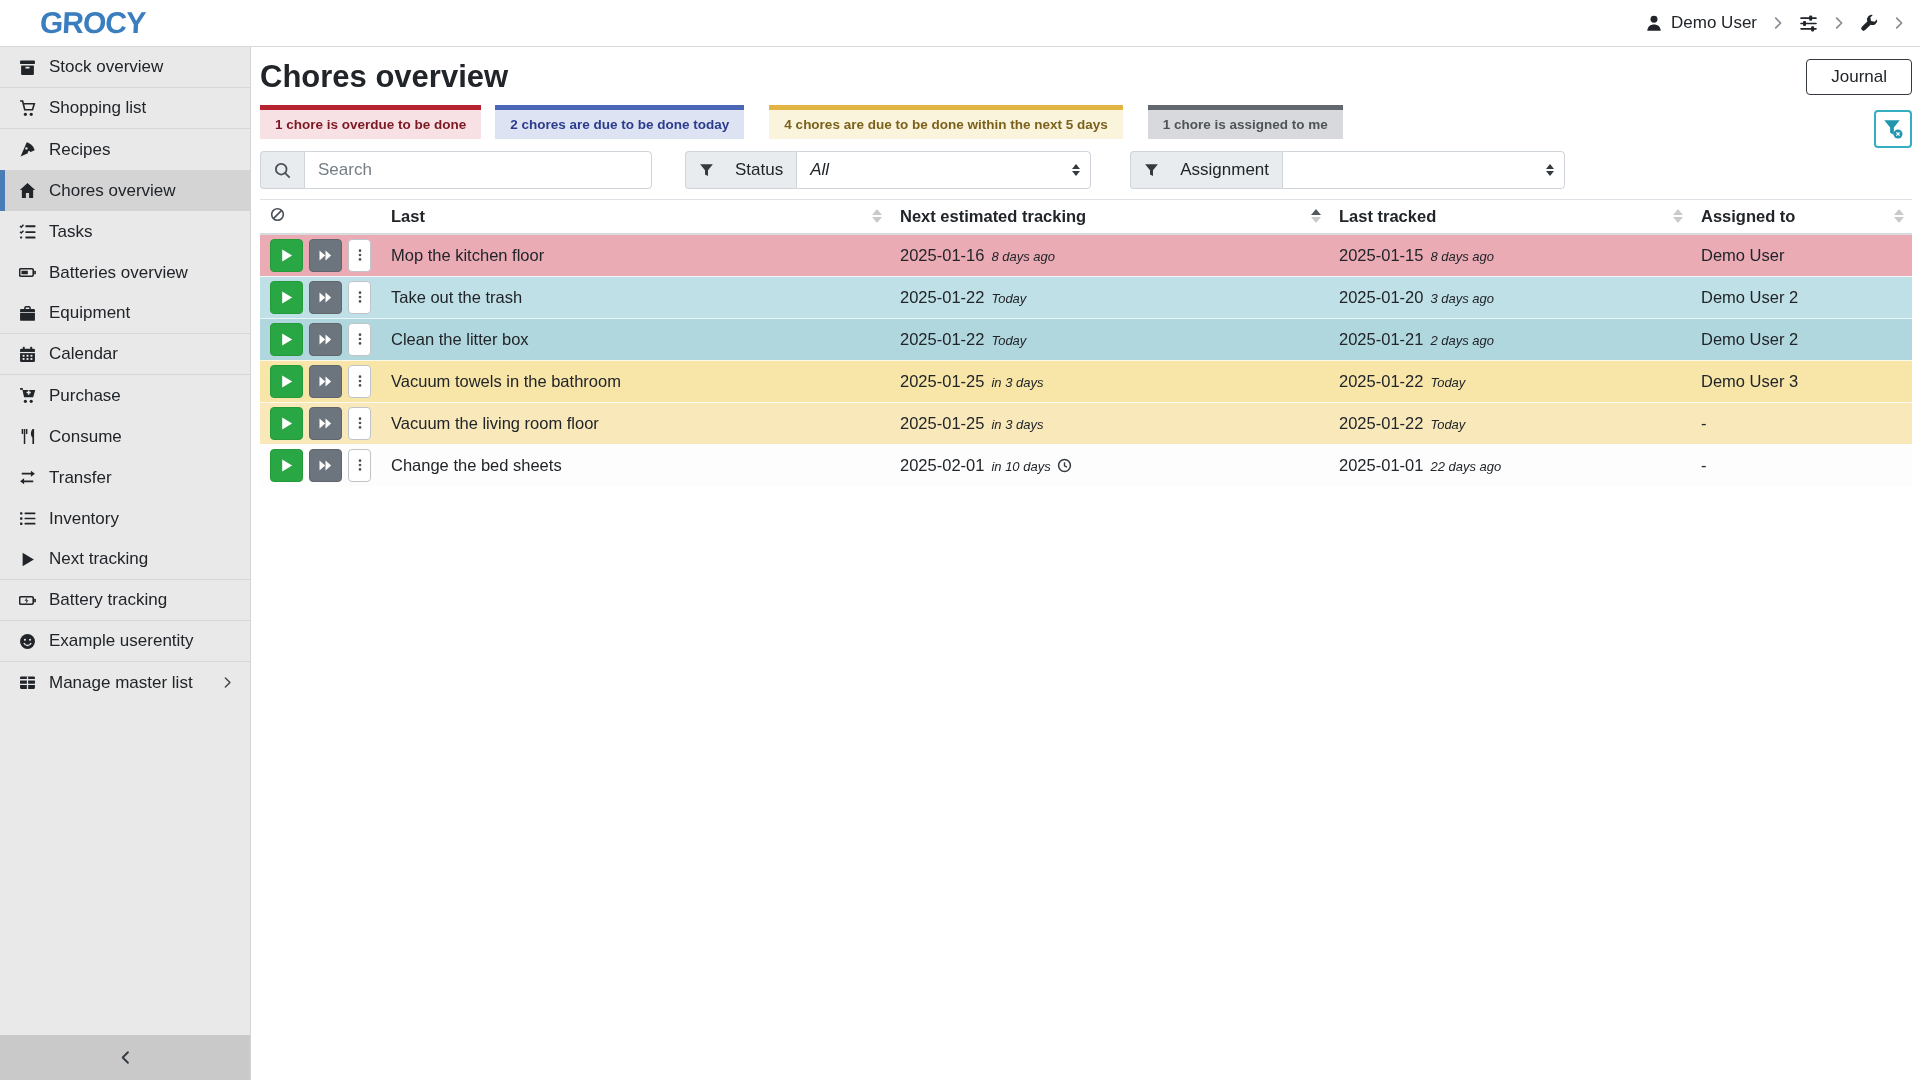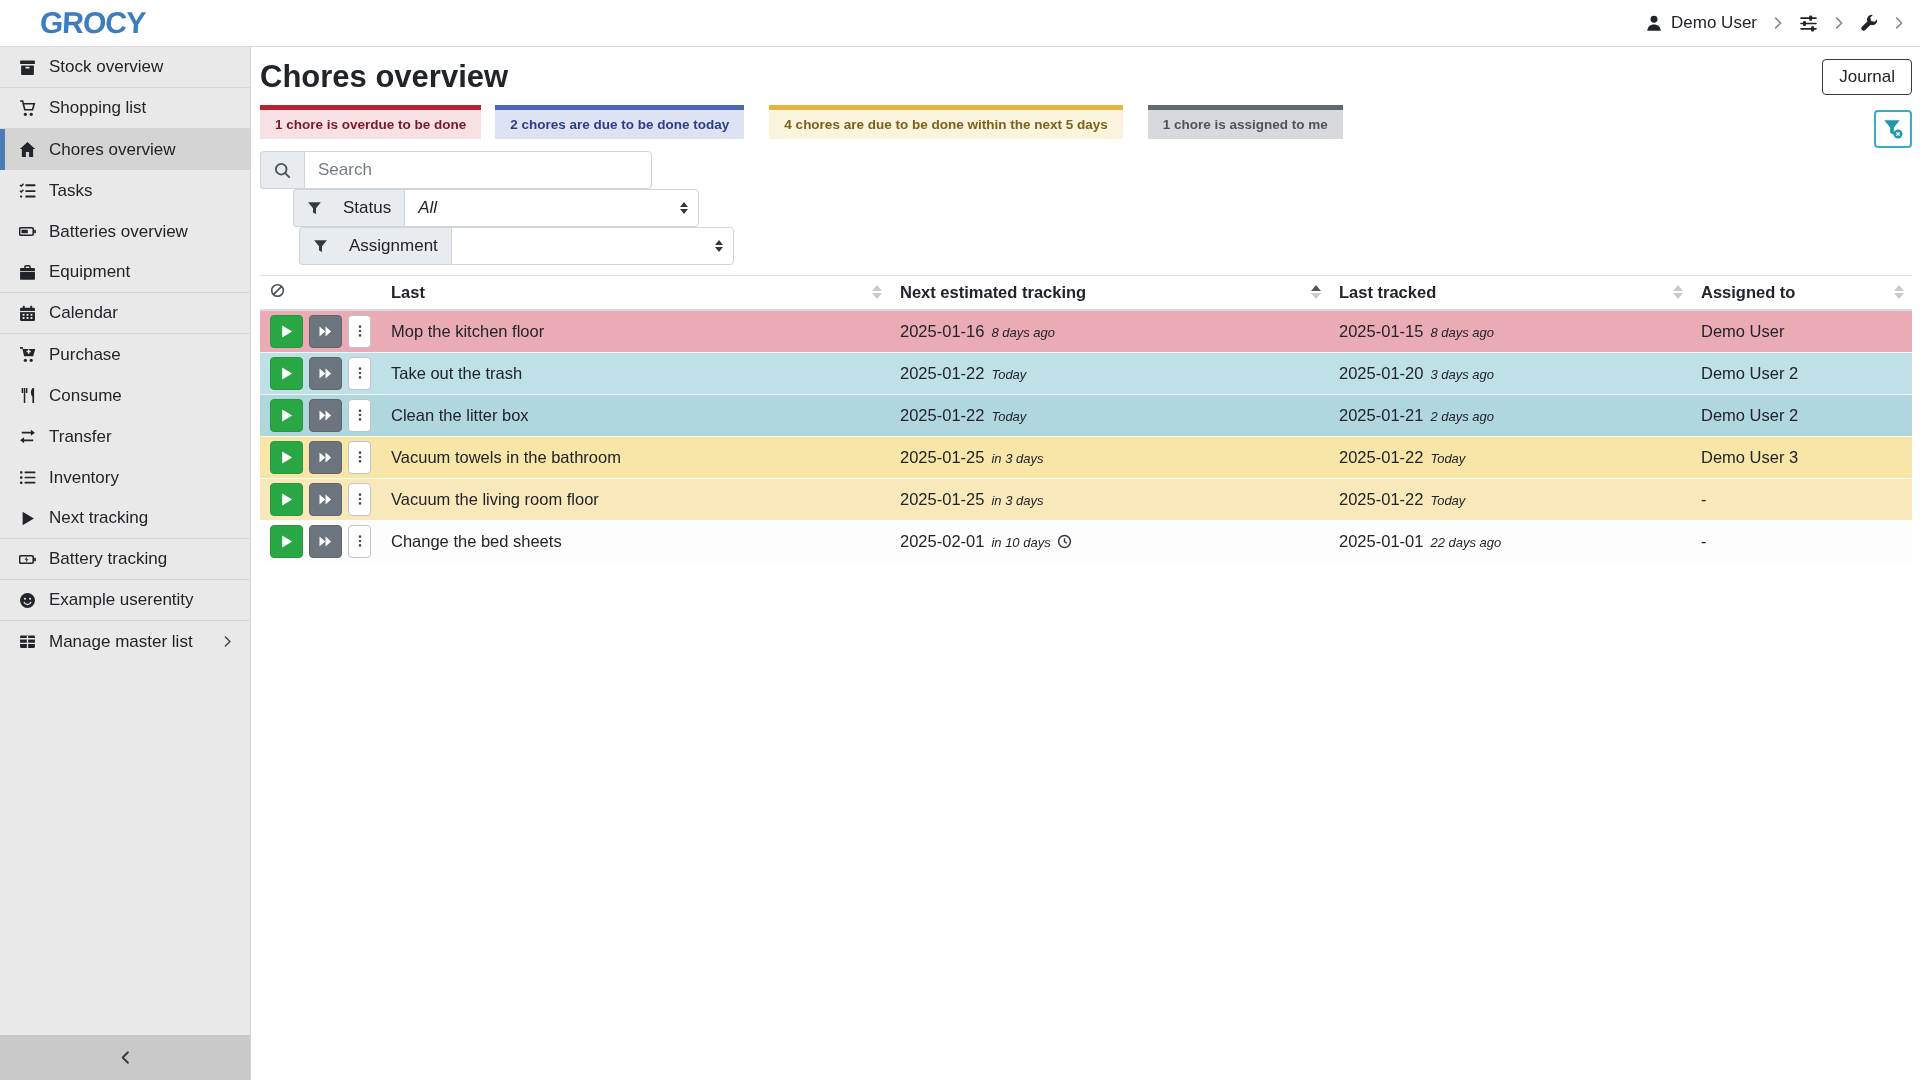--- a/index.html
+++ b/index.html
@@ -27,36 +27,36 @@
   .side-icon { width: 20px; display: flex; justify-content: center; }
   .side-chevron { margin-left: auto; margin-right: 16px; color: #3f454b; }
   .sidebar-collapse { position: absolute; bottom: 0; left: 0; width: 100%; height: 45px;
                       background: #c9c9c9; display: flex; align-items: center; justify-content: center;
                       cursor: pointer; color: #343a40; }
 
   
   .main { position: absolute; top: 47px; left: 251px; width: 1669px; padding: 12px 8px 0 9px; }
   .title-row { display: flex; justify-content: space-between; align-items: flex-start; margin-bottom: 10px; }
   h1 { font-size: 31px; font-weight: 700; }
-  .btn-journal { font-family: inherit; font-size: 17px; padding: 7px 16px; background: #fff;
+  .btn-journal { font-family: inherit; font-size: 17px; padding: 7px 24px; background: #fff;
                  border: 1px solid #343a40; border-radius: 4px; color: #212529; cursor: pointer; }
 
   .status-row { display: flex; margin-bottom: 12px; }
   .status-card { border-top: 5px solid; padding: 7px 15px; font-size: 13.5px; font-weight: 700;
                  cursor: pointer; white-space: nowrap; }
   .status-card.overdue  { border-color: var(--overdue-bar);  background: var(--overdue-bg);  color: var(--overdue-text);  margin-right: 14px; }
   .status-card.due-today{ border-color: var(--today-bar);    background: var(--today-bg);    color: var(--today-text);    margin-right: 25px; }
   .status-card.due-soon { border-color: var(--soon-bar);     background: var(--soon-bg);     color: var(--soon-text);     margin-right: 25px; }
   .status-card.assigned { border-color: var(--assigned-bar); background: var(--assigned-bg); color: var(--assigned-text); }
 
   .filter-clear { position: absolute; top: 63px; right: 8px; width: 38px; height: 38px;
                   border: 2px solid #35aec2; border-radius: 4px; background: #fff;
                   display: flex; align-items: center; justify-content: center; cursor: pointer; }
 
-  .filter-row { display: flex; margin-bottom: 10px; flex-direction: column; }
+  .filter-row { display: flex; margin-bottom: 10px; }
   .input-group { display: flex; height: 38px; }
   .ig-prepend { display: flex; align-items: center; gap: 21px; background: #e9ecef;
                 border: 1px solid #ced4da; border-right: 0; border-radius: 4px 0 0 4px;
                 padding: 0 13px; font-size: 17px; color: #212529; }
   .search-input { font-family: inherit; font-size: 17px; padding: 0 13px; width: 348px;
                   border: 1px solid #ced4da; border-radius: 0 4px 4px 0; outline: none; color: #212529; }
   .search-input::placeholder { color: #757d84; }
   .select-box { position: relative; display: flex; align-items: center; border: 1px solid #ced4da;
                 border-radius: 0 4px 4px 0; background: #fff; padding: 0 28px 0 13px;
                 font-size: 17px; cursor: pointer; }
@@ -166,20 +166,31 @@
   </div>
   <div class="side-item divider">
     <span class="side-icon">
           <svg width="17" height="17" viewBox="0 0 16 16" fill="#212529" xmlns="http://www.w3.org/2000/svg">
             <path d="M1 1h2.4l2 8.2h7.3l1.7-5.7H4.2" fill="none" stroke="#212529" stroke-width="1.5"></path>
             <circle cx="6" cy="13.5" r="1.5"></circle>
             <circle cx="11.5" cy="13.5" r="1.5"></circle>
           </svg>
         </span>
     <span class="side-label">Shopping list</span>
+
+  </div>
+  <div class="side-item">
+    <span class="side-icon">
+          <svg width="17" height="17" viewBox="0 0 16 16" fill="#212529" xmlns="http://www.w3.org/2000/svg">
+            <path d="M1.5 14.5 7.3 1.2c3.6 1 6.5 3.9 7.4 7.5z"></path>
+            <circle cx="7" cy="7" r="1.1" fill="#e9e9e9"></circle>
+            <circle cx="9.5" cy="10.6" r="1.1" fill="#e9e9e9"></circle>
+          </svg>
+        </span>
+    <span class="side-label">Recipes</span>
 
   </div>
   <div class="side-item active">
     <span class="side-icon">
           <svg width="17" height="17" viewBox="0 0 16 16" fill="#212529" xmlns="http://www.w3.org/2000/svg">
             <path d="M8 1 15.2 7.6h-1.9V15h-3.8v-4.6H6.5V15H2.7V7.6H.8z"></path>
           </svg>
         </span>
     <span class="side-label">Chores overview</span>
 

